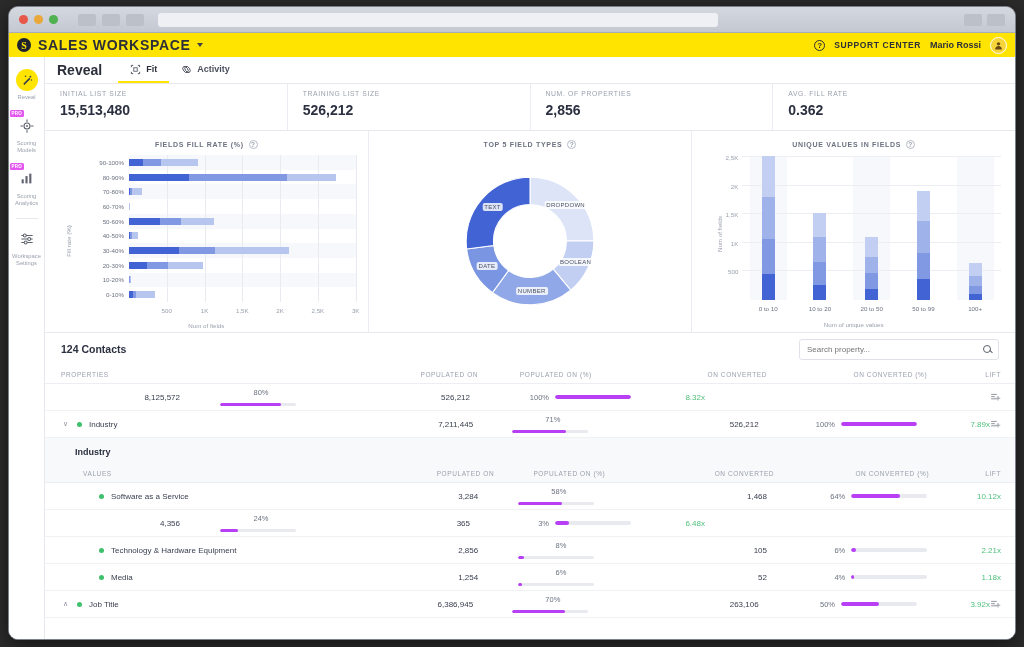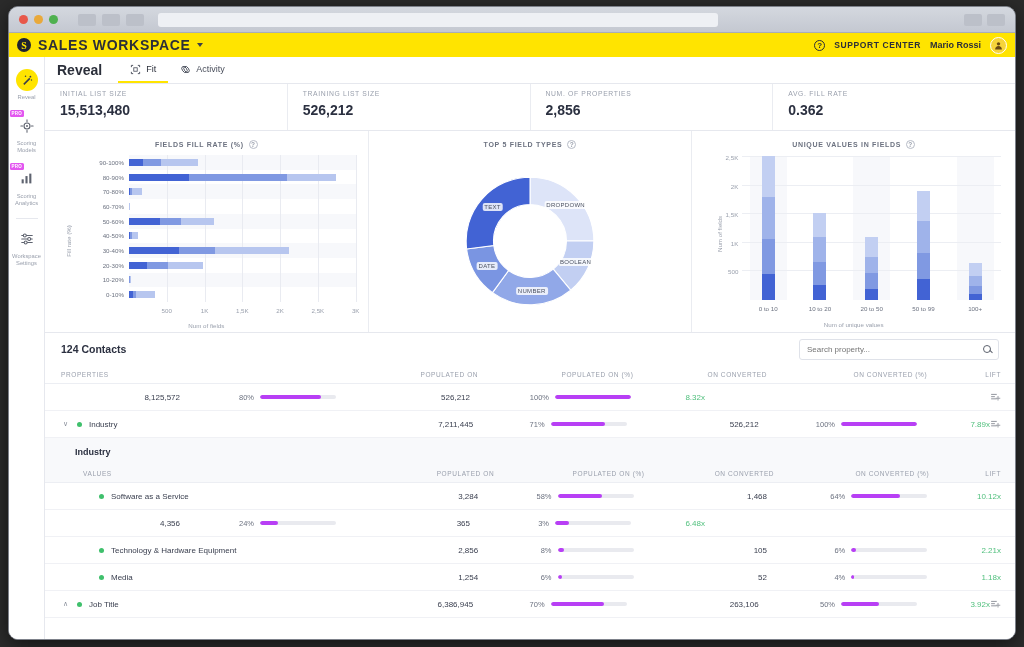--- a/index.html
+++ b/index.html
@@ -69,21 +69,21 @@
   .pro-badge { position: absolute; top: -5px; left: -6px; background: #e356f0; color: #fff;
     font-size: 4.5px; font-weight: bold; padding: 1px 2px; border-radius: 1.5px; letter-spacing: .2px; }
   .nav-label { font-size: 5.8px; color: #9aa0ad; text-align: center; line-height: 7.5px; margin-top: 3px; }
   .nav-sep { width: 22px; height: 1px; background: #e6e8ee; margin: 3px 0; }
 
   
   #main { flex: 1; min-width: 0; display: flex; flex-direction: column; background: #fff; }
   #tabs-row { height: 27px; border-bottom: 1px solid #e6e8ee; display: flex; align-items: stretch; padding-left: 12px; }
   #page-title { font-size: 14px; font-weight: bold; color: #2b2f3a; display: flex; align-items: center; padding-right: 16px; }
   .tab { display: flex; align-items: center; gap: 5px; padding: 0 12px; font-size: 9px;
-    color: #4a4f5c; cursor: pointer; border-bottom: 2.5px solid transparent; font-weight: 400; }
+    color: #4a4f5c; cursor: pointer; border-bottom: 2.5px solid transparent; font-weight: 700; }
   .tab.active { border-bottom-color: #FFE400; color: #2b2f3a; }
   .tab svg { display: block; }
 
   
   #kpi-row { height: 47px; display: flex; border-bottom: 1px solid #e6e8ee; }
   .kpi { flex: 1; padding: 6px 0 0 15px; border-right: 1px solid #eaecf1; }
   .kpi:last-child { border-right: none; }
   .kpi-label { font-size: 6.8px; letter-spacing: .65px; color: #9aa0ad; text-transform: uppercase; }
   .kpi-value { font-size: 14px; font-weight: bold; color: #2b3040; margin-top: 5px; }
 
@@ -141,21 +141,21 @@
   .mag { width: 8px; height: 8px; border: 1.2px solid #5e636f; border-radius: 50%; position: relative; }
   .mag::after { content:''; position:absolute; width:4px; height:1.2px; background:#5e636f;
     transform: rotate(45deg); right:-3px; bottom:0px; }
 
   .col-head-row { display: flex; align-items: center; height: 19px; border-bottom: 1px solid #eceef3;
     font-size: 6.5px; letter-spacing: .6px; color: #9aa0ad; text-transform: uppercase; }
   .trow { display: flex; align-items: center; height: 27px; border-bottom: 1px solid #f0f1f5; font-size: 8px; color: #3b4050; }
   .trow.sub { background: #fff; }
   .c-prop { width: 300px; display: flex; align-items: center; padding-left: 16px; gap: 7px; }
   .c-pop { width: 135px; text-align: right; }
-  .c-poppct { width: 170px; display: flex; align-items: center; justify-content: flex-end; gap: 6px; padding-right: 14px; }
+  .c-poppct { width: 170px; display: flex; align-items: center; justify-content: flex-end; gap: 6px; padding-right: 14px; flex-direction: column; }
   .c-conv { width: 120px; text-align: right; }
   .c-convpct { width: 175px; display: flex; align-items: center; justify-content: flex-end; gap: 6px; padding-right: 14px; }
   .c-lift { width: 60px; text-align: right; color: #52c07e; }
   .c-act { flex: 1; display: flex; justify-content: flex-end; padding-right: 14px; }
   .chev { width: 9px; font-size: 7px; color: #8a909c; cursor: pointer; text-align: center; }
   .dotg { width: 5px; height: 5px; border-radius: 50%; background: #3fc06c; flex: 0 0 5px; }
   .pbar { width: 76px; height: 3.5px; background: #e9eaef; border-radius: 2px; overflow: hidden; }
   .pbar i { display: block; height: 100%; background: #b83ff5; border-radius: 2px; }
   .pct { font-size: 7.5px; color: #6c7280; min-width: 21px; text-align: right; }
   .addlist { width: 11px; height: 10px; opacity: .6; cursor: pointer; }

